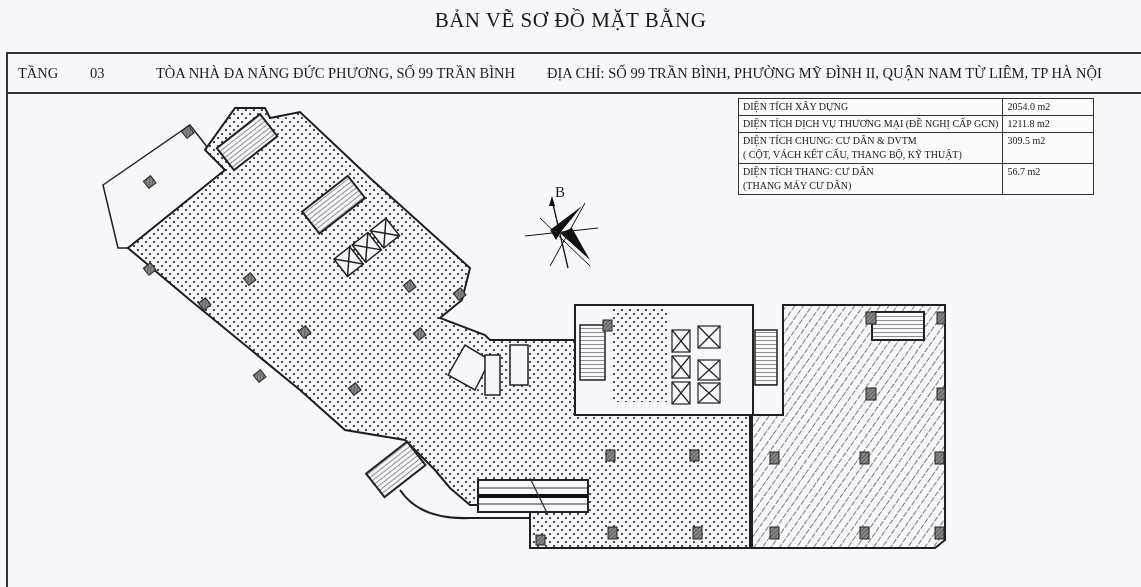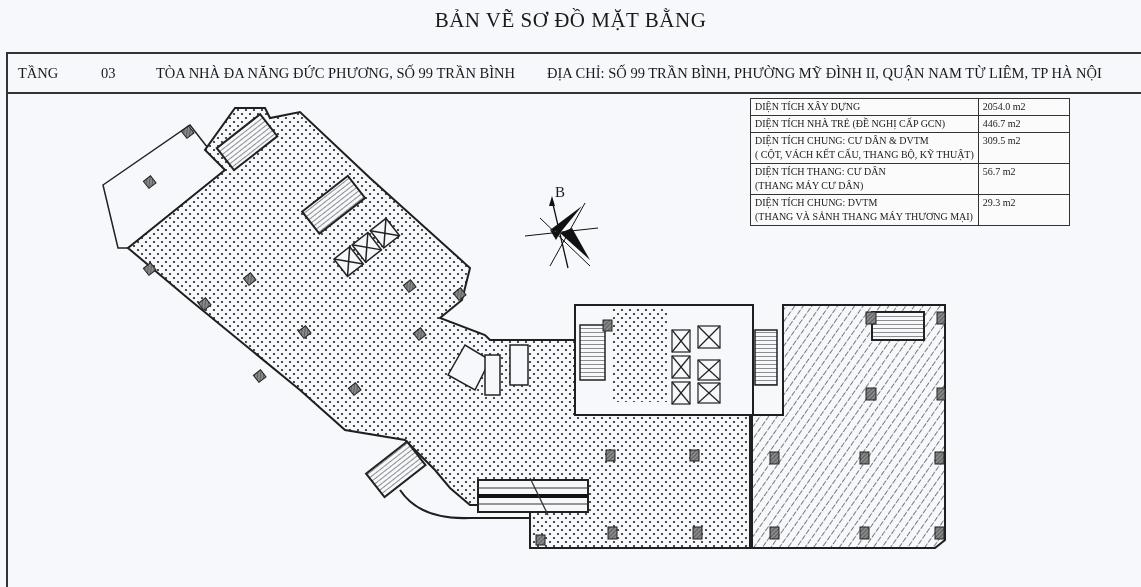--- a/index.html
+++ b/index.html
@@ -18,29 +18,28 @@
     position: absolute; left: 6px; top: 52px; width: 1160px; height: 600px;
     border-left: 2px solid #333; border-top: 2px solid #333;
   }
   .header-row {
     position: absolute; left: 6px; top: 52px; width: 1135px; height: 38px;
     border-top: 2px solid #333; border-bottom: 2px solid #333;
     font-size: 14.5px;
   }
   .header-row span { position: absolute; top: 11px; white-space: nowrap; }
   .h-floor-label { left: 12px; }
-  .h-floor-num { left: 95px; text-align: right; }
+  .h-floor-num { left: 84px; text-align: right; }
   .h-building { left: 150px; }
   .h-address { left: 541px; }
 
   .area-table {
     position: absolute; left: 738px; top: 98px;
     border-collapse: collapse; font-size: 10px;
     background: #fbfbfc;
-    margin-left: 12px;
   }
   .area-table td {
     border: 1.2px solid #333; padding: 1px 4px; vertical-align: top;
     line-height: 14px; white-space: nowrap;
   }
   .area-table td.val { width: 82px; }
 
   .compass { position: absolute; left: 520px; top: 188px; width: 80px; height: 82px; }
   .compass-label { position: absolute; left: 555px; top: 184px; font-size: 15px; }
 
@@ -181,43 +180,36 @@
   </g>
 </svg>
 
 <table class="area-table">
   <tbody>
       <tr>
     <td>DIỆN TÍCH XÂY DỰNG</td>
     <td class="val">2054.0 m2</td>
   </tr>
   <tr>
-    <td>DIỆN TÍCH NHÀ TRẺ (ĐỀ NGHỊ CẤP GCN)</td>
-    <td class="val">446.7 m2</td>
+    <td>DIỆN TÍCH DỊCH VỤ THƯƠNG MẠI (ĐỀ NGHỊ CẤP GCN)</td>
+    <td class="val">1211.8 m2</td>
   </tr>
   <tr>
     <td>
       <div>DIỆN TÍCH  CHUNG: CƯ DÂN &amp; DVTM</div>
       <div>( CỘT, VÁCH KẾT CẤU, THANG BỘ, KỸ THUẬT)</div>
     </td>
     <td class="val">309.5 m2</td>
   </tr>
   <tr>
     <td>
       <div>DIỆN TÍCH THANG: CƯ DÂN</div>
       <div>(THANG MÁY CƯ DÂN)</div>
     </td>
     <td class="val">56.7 m2</td>
-  </tr>
-  <tr>
-    <td>
-      <div>DIỆN TÍCH CHUNG: DVTM</div>
-      <div>(THANG VÀ SẢNH THANG MÁY THƯƠNG MẠI)</div>
-    </td>
-    <td class="val">29.3 m2</td>
   </tr>
 </tbody>
   </table>
 
 <div class="compass-label">B</div>
 <svg class="compass" viewBox="0 0 80 82">
   <line x1="32" y1="12" x2="48" y2="80" stroke="#111" stroke-width="1.3"></line>
   <polygon points="32,8 29,18 35,18" fill="#111"></polygon>
   <line x1="5" y1="48" x2="78" y2="40" stroke="#111" stroke-width="1"></line>
   <line x1="20" y1="30" x2="70" y2="78" stroke="#111" stroke-width="1"></line>

